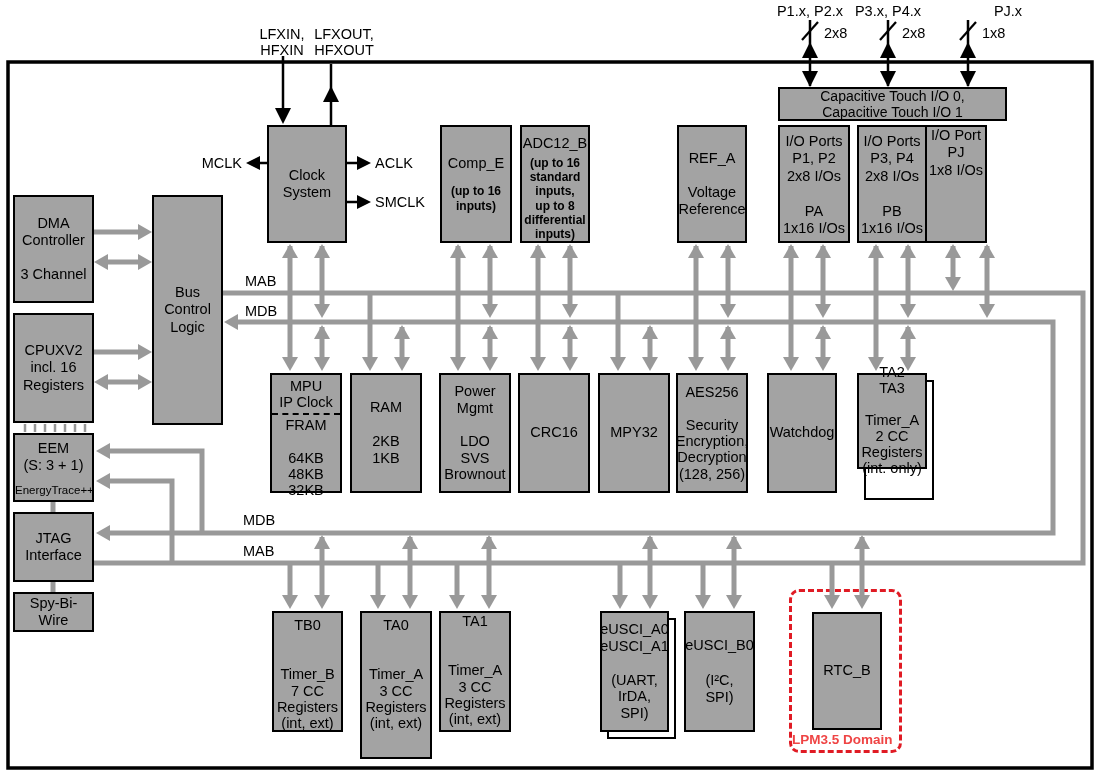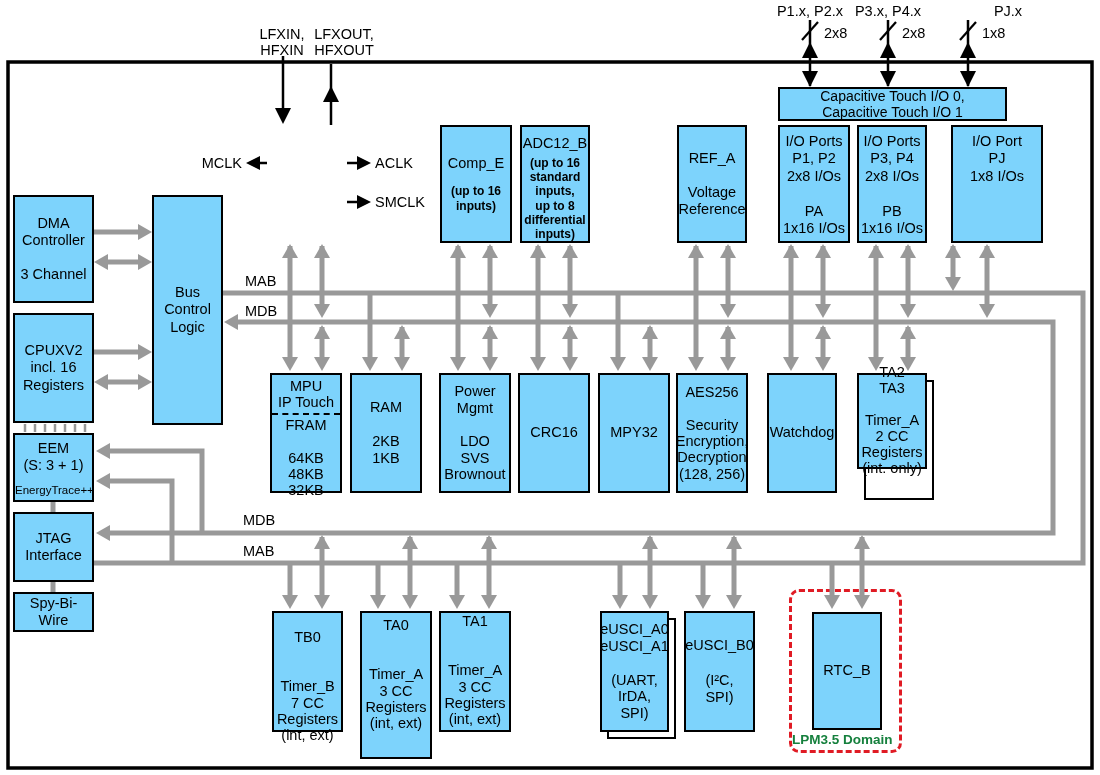--- a/index.html
+++ b/index.html
@@ -1,26 +1,26 @@
 <!DOCTYPE html>
 <html><head>
 <meta charset="utf-8">
 <style>
   html,body{margin:0;padding:0;background:#fff;}
   #stage{position:relative;width:1100px;height:775px;background:#ffffff;overflow:hidden;
          font-family:"Liberation Sans","DejaVu Sans",sans-serif;color:#000;}
-  .box{position:absolute;box-sizing:border-box;border:2.6px solid #000;background:#7dd3fc;
+  .box{position:absolute;box-sizing:border-box;border:2.6px solid #000;background:#a3a3a3;
        text-align:center;font-size:14.5px;line-height:1.18;z-index:2;}
   .vc{display:flex;flex-direction:column;align-items:center;justify-content:center;}
   .t{white-space:pre-line;}
   .s{white-space:pre-line;font-size:12px;line-height:1.18;margin-top:12px;font-weight:bold;}
   .shadowbox{position:absolute;box-sizing:border-box;border:2.6px solid #000;background:#fff;z-index:1;}
   .lbl{position:absolute;font-size:14.5px;line-height:1.12;white-space:pre-line;z-index:4;}
   .lpmbox{position:absolute;box-sizing:border-box;border:3.5px dashed #e01b24;border-radius:10px;z-index:1;}
-  .lpmlbl{position:absolute;font-size:13.5px;font-weight:bold;color:#15803d;z-index:4;}
+  .lpmlbl{position:absolute;font-size:13.5px;font-weight:bold;color:#ef4444;z-index:4;}
   .footer-lbl{position:absolute;left:0;right:0;bottom:2px;font-size:11.5px;}
   #wires{position:absolute;left:0;top:0;z-index:3;pointer-events:none;}
 </style>
 </head>
 <body>
 
 <div id="stage">
 
   <div class="lbl" style="left:246px;top:26px;width:72px;text-align:center">LFXIN,
 HFXIN</div>
@@ -64,20 +64,24 @@
     <div class="footer-lbl">EnergyTrace++</div>
   </div>
   <div class="box vc" style="left:13px;top:512px;width:81px;height:70px">
       <span class="t">JTAG
 Interface</span>
     </div>
   <div class="box vc" style="left:13px;top:592px;width:81px;height:40px">
       <span class="t">Spy-Bi-Wire</span>
     </div>
 
+  <div class="box vc" style="left:267px;top:125px;width:80px;height:118px">
+      <span class="t">Clock
+System</span>
+    </div>
   <div class="box vc" style="left:440px;top:125px;width:72px;height:118px">
     <span class="t">Comp_E</span>
     <span class="s">(up to 16
 inputs)</span>
   </div>
   <div class="box" style="left:520px;top:125px;width:70px;height:118px;padding-top:8px">
     <span class="t">ADC12_B</span>
     <span class="s" style="margin-top:4px;display:block">(up to 16
 standard
 inputs,
@@ -100,27 +104,27 @@
 2x8 I/Os
 
 PA
 1x16 I/Os</span></div>
   <div class="box" style="left:857px;top:125px;width:70px;height:118px;padding-top:6px;line-height:1.2"><span class="t">I/O Ports
 P3, P4
 2x8 I/Os
 
 PB
 1x16 I/Os</span></div>
-  <div class="box" style="left:951px;top:125px;width:92px;height:118px;padding-top:6px;line-height:1.2"><span class="t">I/O Port
+  <div class="box" style="left:925px;top:125px;width:62px;height:118px;line-height:1.2"><span class="t">I/O Port
 PJ
 1x8 I/Os</span></div>
 
   <div class="box" style="left:270px;top:373px;width:72px;height:120px;padding-top:3px">
     <div class="t" style="line-height:1.12">MPU
-IP Touch</div>
+IP Clock</div>
     <div style="border-top:2px dashed #000;margin:3px 0 2px"></div>
     <div class="t" style="line-height:1.12">FRAM
 
 64KB
 48KB
 32KB</div>
   </div>
   <div class="box vc" style="left:350px;top:373px;width:72px;height:120px">
       <span class="t">RAM
 
@@ -156,21 +160,21 @@
   <div class="box vc" style="left:857px;top:373px;width:70px;height:96px;line-height:1.1">
       <span class="t">TA2
 TA3
 
 Timer_A
 2 CC
 Registers
 (int. only)</span>
     </div>
 
-  <div class="box" style="left:272px;top:611px;width:71px;height:121px;padding-top:16px;line-height:1.13"><span class="t">TB0
+  <div class="box" style="left:272px;top:611px;width:71px;height:121px;padding-top:4px;line-height:1.13"><span class="t">TB0
 
 
 Timer_B
 7 CC
 Registers
 (int, ext)</span></div>
   <div class="box" style="left:360px;top:611px;width:72px;height:148px;padding-top:4px;line-height:1.13"><span class="t">TA0
 
 
 Timer_A

